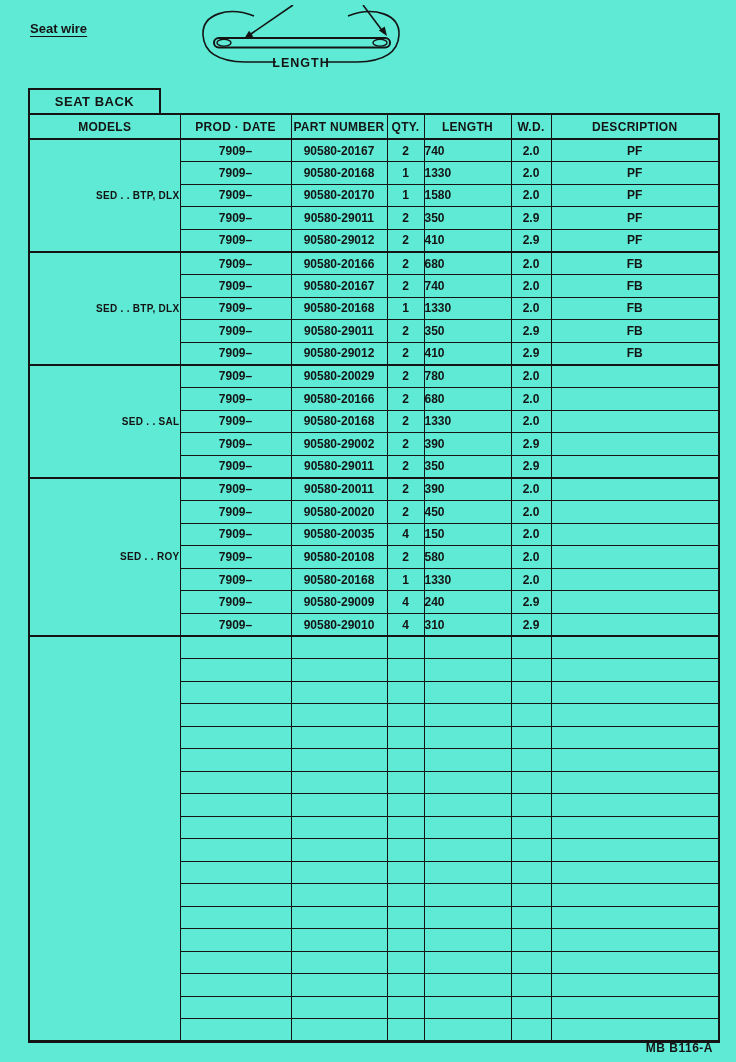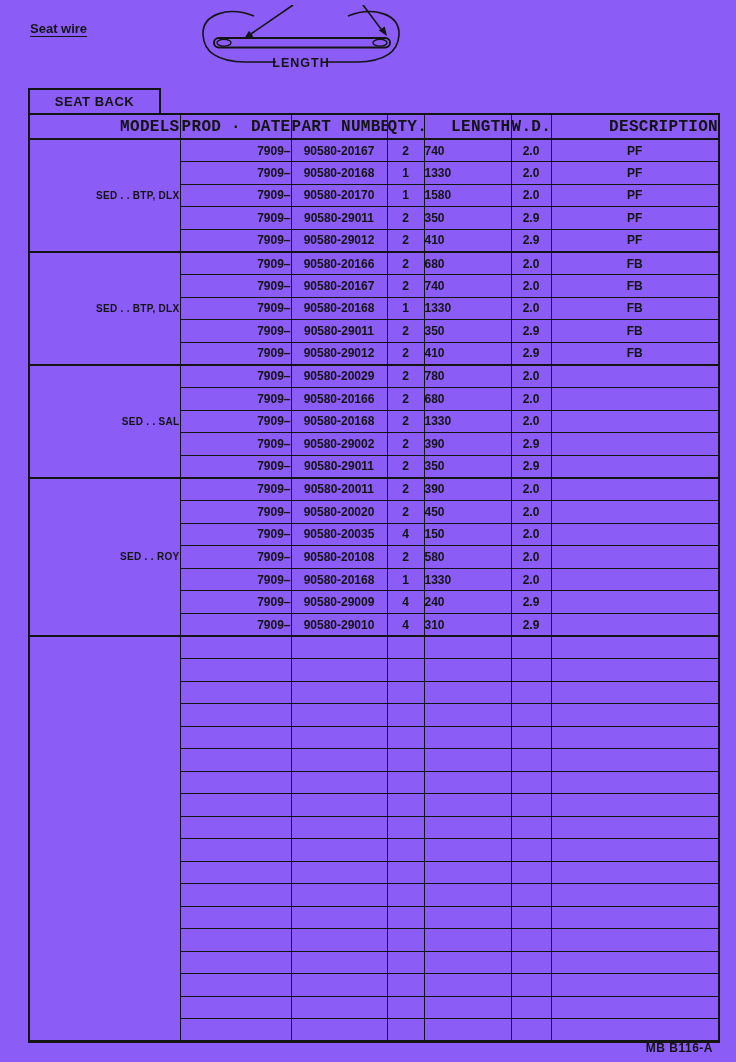--- a/index.html
+++ b/index.html
@@ -2,21 +2,21 @@
 <html><head>
 <meta charset="utf-8">
 <style>
   html, body { margin: 0; padding: 0; }
   body {
     width: 736px; height: 1062px;
     background: #ffffff;
     font-family: "Liberation Sans", sans-serif;
     color: #141414;
   }
-  .page { position: relative; width: 736px; height: 1062px; background: #8b5cf6; overflow: hidden; }
+  .page { position: relative; width: 736px; height: 1062px; background: #5eead4; overflow: hidden; }
 
   .doc-title {
     position: absolute; left: 30px; top: 21px;
     font-size: 13px; font-weight: bold;
     text-decoration: underline;
     text-underline-offset: 3px;
   }
 
   .figure { position: absolute; left: 192px; top: 5px; width: 218px; height: 80px; }
   .figure svg { display: block; }
@@ -34,31 +34,30 @@
     border-collapse: collapse; table-layout: fixed;
     font-size: 12px; font-weight: bold; color: #141414;
     border: 2px solid #141414; border-bottom: 3px solid #141414;
   }
   table.parts th, table.parts td {
     border: 1px solid #141414;
     padding: 0; overflow: hidden; white-space: nowrap;
     vertical-align: middle;
   }
   table.parts thead th {
-    height: 23px; font-size: 16px; font-weight: bold; text-align: right;
+    height: 23px; font-size: 12px; font-weight: bold; text-align: center;
     border-top: 2px solid #141414; border-bottom: 2px solid #141414;
     letter-spacing: 0.3px;
-    font-family: Liberation Mono, monospace;
   }
   table.parts tbody tr { height: 22.6px; }
   table.parts tbody tr.empty-row { height: 22.5px; }
   table.parts tbody tr.group-start td { border-top: 2px solid #141414; }
 
   td.model-cell { text-align: right; padding-left: 7px; font-size: 10px; letter-spacing: 0.3px; }
-  td.c-prod_date { text-align: right; padding-left: 14px; }
+  td.c-prod_date { text-align: center; padding-left: 14px; }
   td.c-part_number { text-align: center; margin-top: 20px; }
   td.c-qty { text-align: center; }
   td.c-length { text-align: left; }
   td.c-wd { text-align: center; }
   td.c-description { text-align: center; padding-left: 7px; }
 
   .page-footer {
     position: absolute; top: 1041px; right: 23px;
     font-size: 12px; font-weight: bold; letter-spacing: 0.5px;
   }

